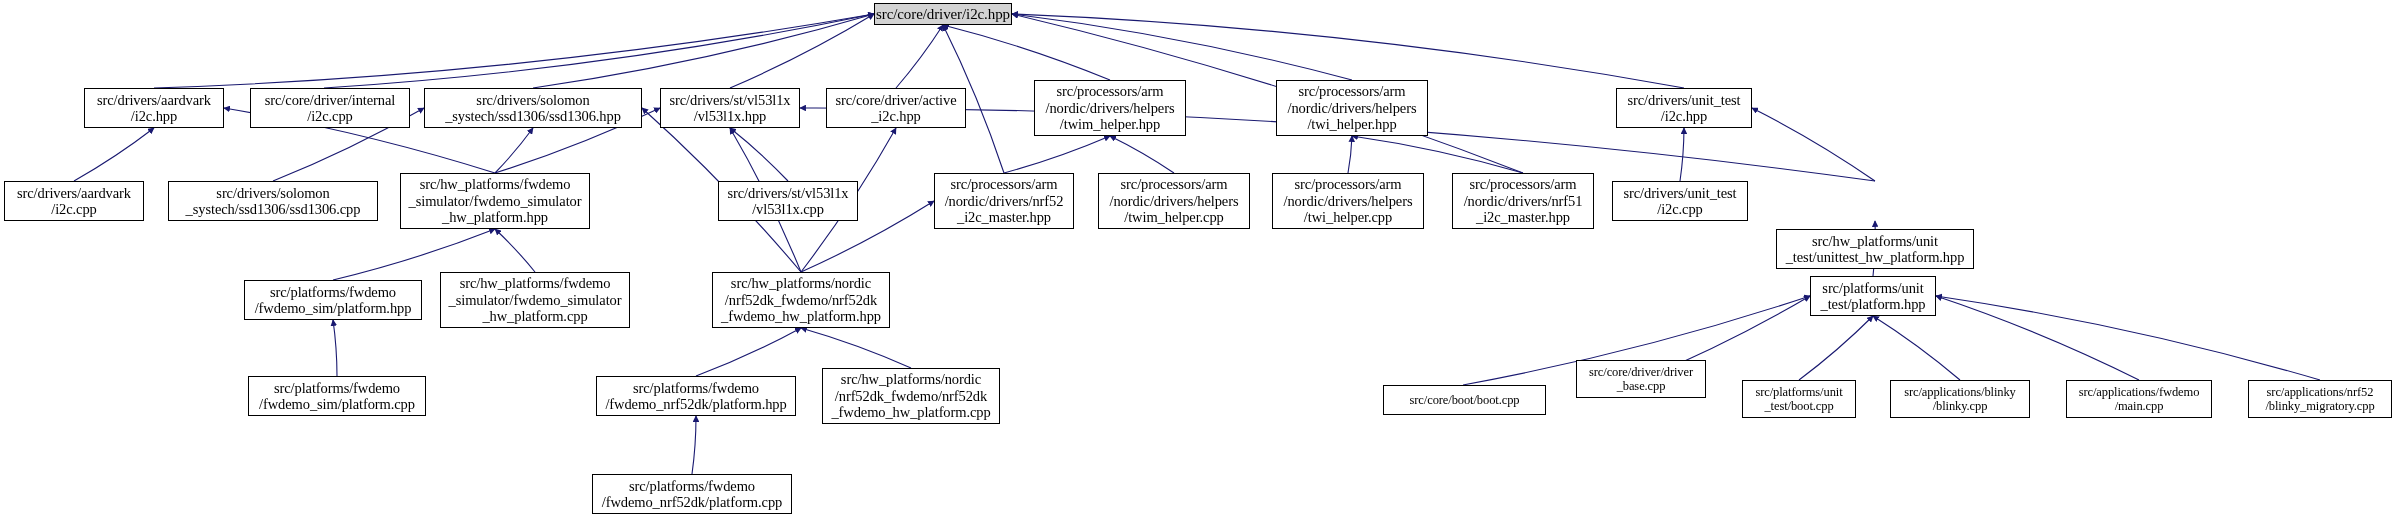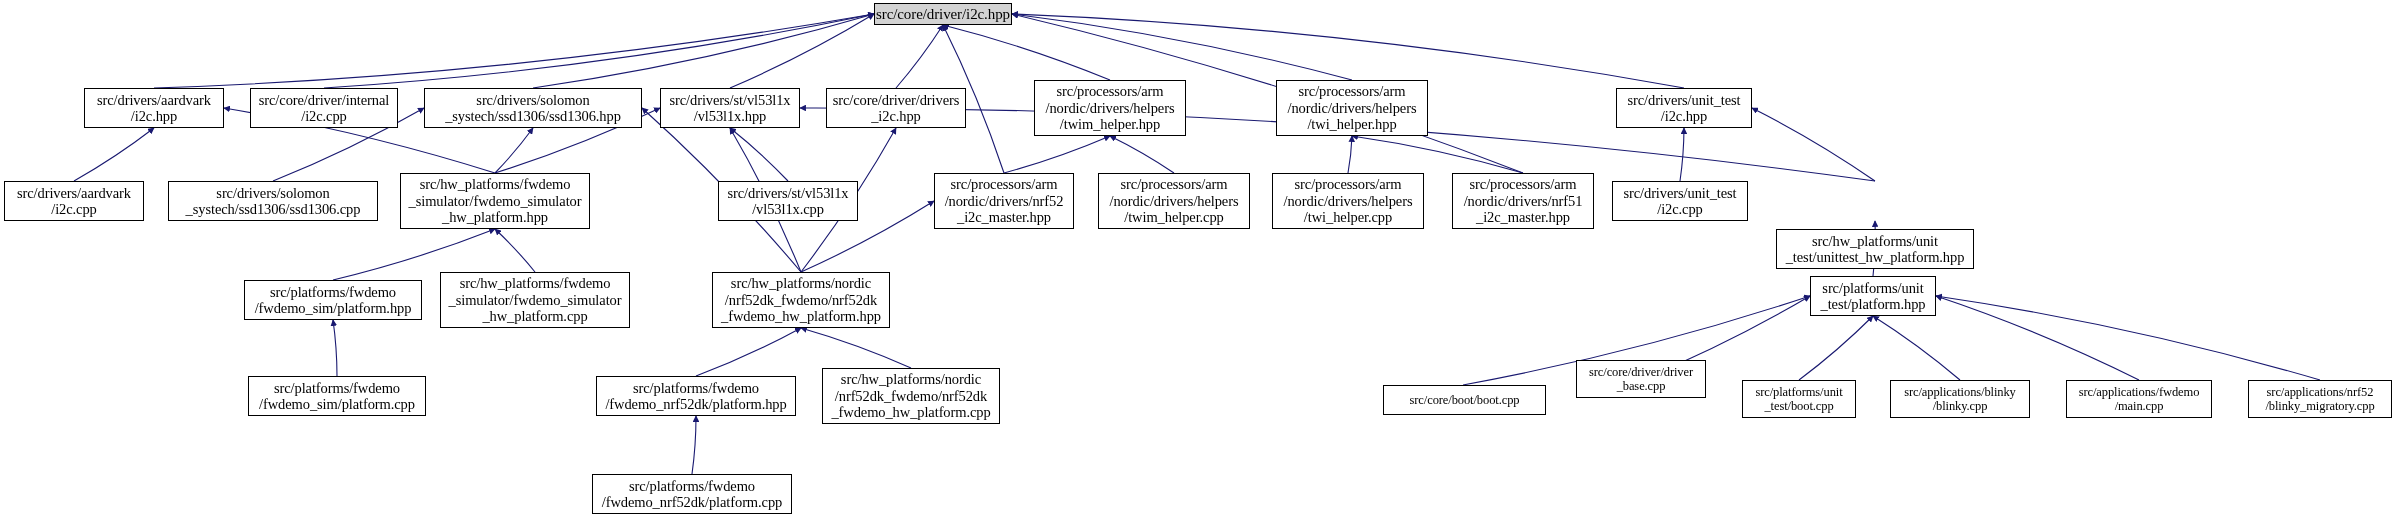--- a/index.html
+++ b/index.html
@@ -104,27 +104,27 @@
       <path d="M 1641 380 Q 1728.44 343.915 1810 296" fill="none" stroke="#191970" stroke-width="1.1" marker-end="url(#arrow)"></path>
       <path d="M 1799 380 Q 1838.24 350.59 1873 316" fill="none" stroke="#191970" stroke-width="1.1" marker-end="url(#arrow)"></path>
       <path d="M 1960 380 Q 1918.74 344.955 1873 316" fill="none" stroke="#191970" stroke-width="1.1" marker-end="url(#arrow)"></path>
       <path d="M 2139 380 Q 2040.44 330.895 1936 296" fill="none" stroke="#191970" stroke-width="1.1" marker-end="url(#arrow)"></path>
       <path d="M 2320 380 Q 2130.94 324.56 1936 296" fill="none" stroke="#191970" stroke-width="1.1" marker-end="url(#arrow)"></path>
     </svg>
   <div id="node-layer">
       <div class="node root" style="left: 874px; top: 3px; width: 138px; height: 22px;">src/core/driver/i2c.hpp</div>
       <div class="node" style="left: 84px; top: 88px; width: 140px; height: 40px;">src/drivers/aardvark
 /i2c.hpp</div>
-      <div class="node" style="left: 250px; top: 88px; width: 148px; height: 40px;">src/core/driver/internal
+      <div class="node" style="left: 250px; top: 88px; width: 160px; height: 40px;">src/core/driver/internal
 /i2c.cpp</div>
       <div class="node" style="left: 424px; top: 88px; width: 218px; height: 40px;">src/drivers/solomon
 _systech/ssd1306/ssd1306.hpp</div>
       <div class="node" style="left: 660px; top: 88px; width: 140px; height: 40px;">src/drivers/st/vl53l1x
 /vl53l1x.hpp</div>
-      <div class="node" style="left: 826px; top: 88px; width: 140px; height: 40px;">src/core/driver/drivers
+      <div class="node" style="left: 826px; top: 88px; width: 140px; height: 40px;">src/core/driver/active
 _i2c.hpp</div>
       <div class="node" style="left: 1034px; top: 80px; width: 152px; height: 56px;">src/processors/arm
 /nordic/drivers/helpers
 /twim_helper.hpp</div>
       <div class="node" style="left: 1276px; top: 80px; width: 152px; height: 56px;">src/processors/arm
 /nordic/drivers/helpers
 /twi_helper.hpp</div>
       <div class="node" style="left: 1616px; top: 88px; width: 136px; height: 40px;">src/drivers/unit_test
 /i2c.hpp</div>
       <div class="node" style="left: 4px; top: 181px; width: 140px; height: 40px;">src/drivers/aardvark

